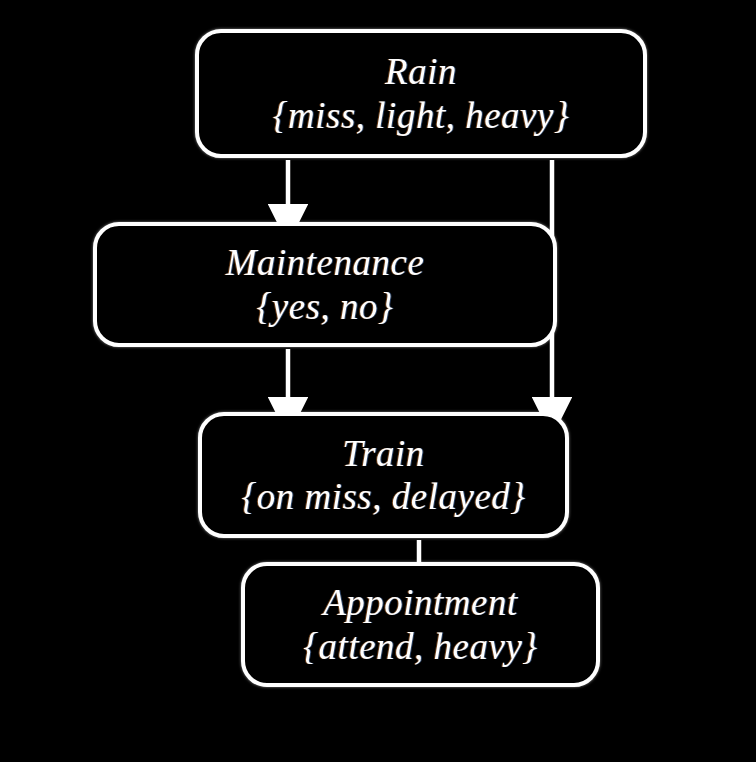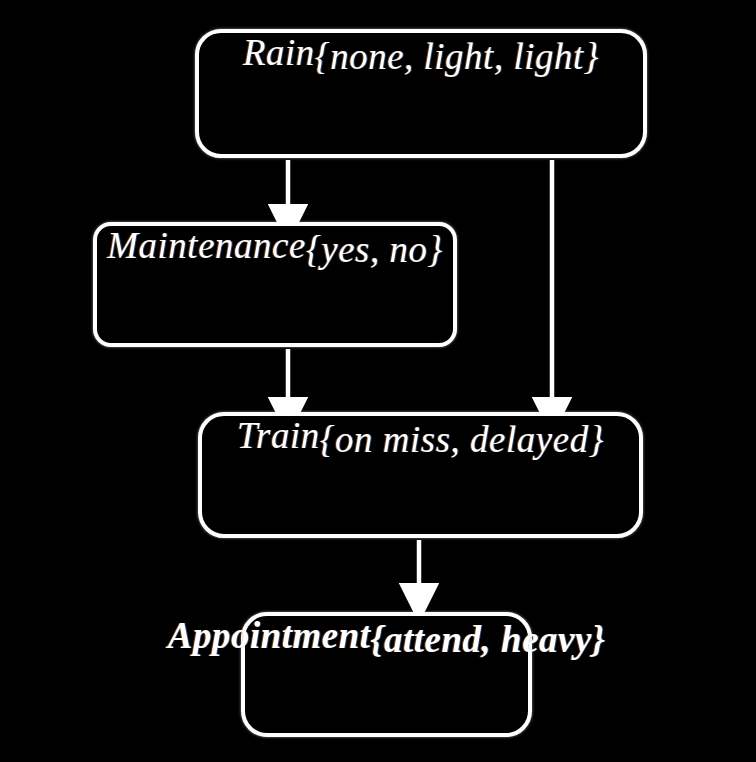--- a/index.html
+++ b/index.html
@@ -26,22 +26,22 @@
     width: 756px;
     height: 762px;
   }
   .node {
     position: absolute;
     box-sizing: border-box;
     background: #000000;
     border: 4px solid #ffffff;
     border-radius: 26px;
     display: flex;
-    flex-direction: row;
-    align-items: flex-start;
+    flex-direction: column;
+    align-items: center;
     justify-content: center;
     box-shadow: 0 0 3px rgba(255,255,255,0.55);
     z-index: 2;
   }
   .node-label {
     color: #ffffff;
     font-style: italic;
     font-size: 37px;
     line-height: 1.06;
     letter-spacing: 0.5px;
@@ -52,23 +52,23 @@
     color: #ffffff;
     font-style: italic;
     font-size: 37px;
     line-height: 1.06;
     letter-spacing: 0.5px;
     white-space: nowrap;
     margin-top: 4px;
     text-shadow: -1px 0 rgba(255,150,60,0.40), 1px 0 rgba(110,170,255,0.40);
   }
   #node-rain      { left: 195px; top: 29px;  width: 452px; height: 129px; }
-  #node-maint     { left: 93px;  top: 222px; width: 364px; height: 125px; border-radius: 18px; }
-  #node-train     { left: 198px; top: 412px; width: 445px; height: 126px; }
-  #node-appt      { left: 241px; top: 612px; width: 291px; height: 125px; font-weight: bold; }
+  #node-maint     { left: 93px;  top: 222px; width: 464px; height: 125px; }
+  #node-train     { left: 198px; top: 412px; width: 371px; height: 126px; }
+  #node-appt      { left: 241px; top: 562px; width: 359px; height: 125px; }
 </style>
 </head>
 <body>
 
 <div id="canvas">
 
   <svg id="edge-layer" viewBox="0 0 756 762" width="756" height="762">
     <defs>
       <marker id="arrowhead" markerWidth="9" markerHeight="9" refX="0.2" refY="4.5" orient="auto" markerUnits="strokeWidth">
         <path d="M 0 0 L 9 4.5 L 0 9 z" fill="#ffffff"></path>
@@ -79,21 +79,21 @@
 
     <line x1="552" y1="160" x2="552" y2="398" stroke="#ffffff" stroke-width="4.5" marker-end="url(#arrowhead)"></line>
 
     <line x1="288" y1="349" x2="288" y2="398" stroke="#ffffff" stroke-width="4.5" marker-end="url(#arrowhead)"></line>
 
     <line x1="419" y1="540" x2="419" y2="584" stroke="#ffffff" stroke-width="4.5" marker-end="url(#arrowhead)"></line>
   </svg>
 
   <div class="node" id="node-rain">
     <div class="node-label">Rain</div>
-    <div class="node-states">{none, light, light}</div>
+    <div class="node-states">{miss, light, heavy}</div>
   </div>
 
   <div class="node" id="node-maint">
     <div class="node-label">Maintenance</div>
     <div class="node-states">{yes, no}</div>
   </div>
 
   <div class="node" id="node-train">
     <div class="node-label">Train</div>
     <div class="node-states">{on miss, delayed}</div>

